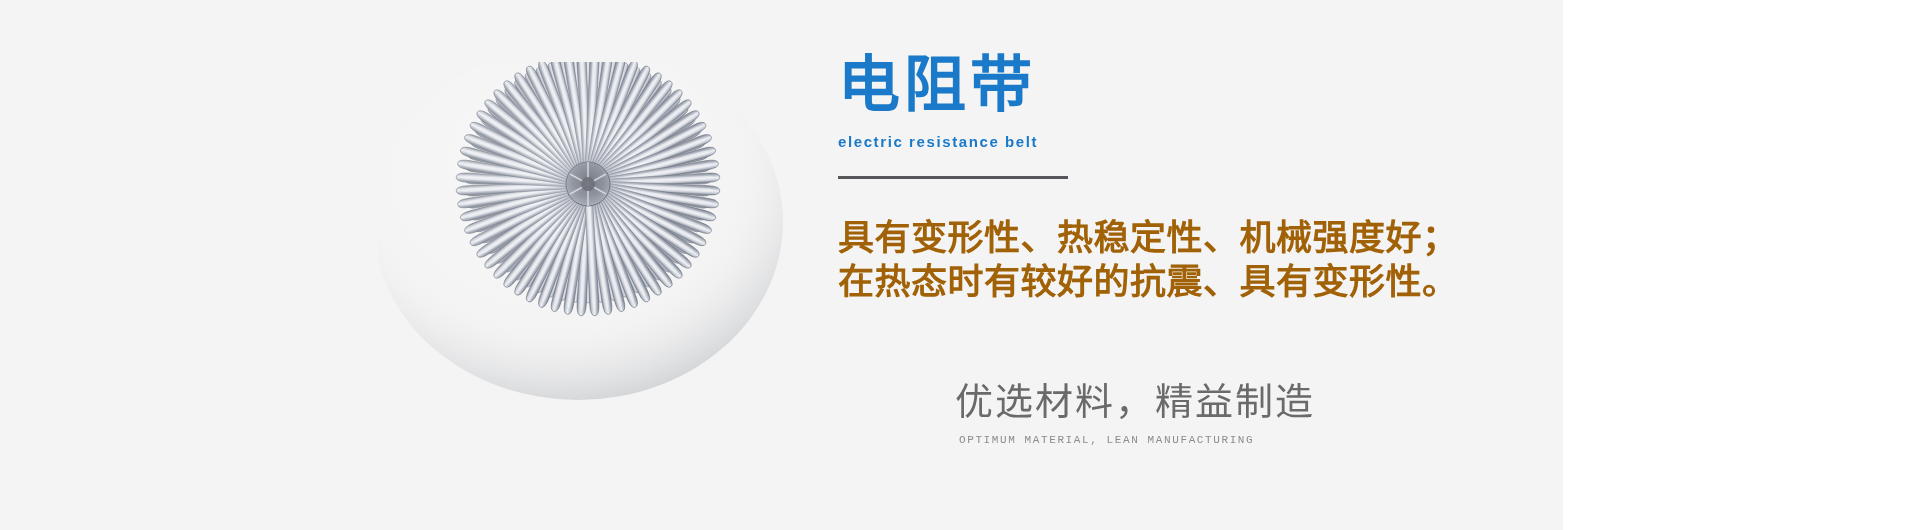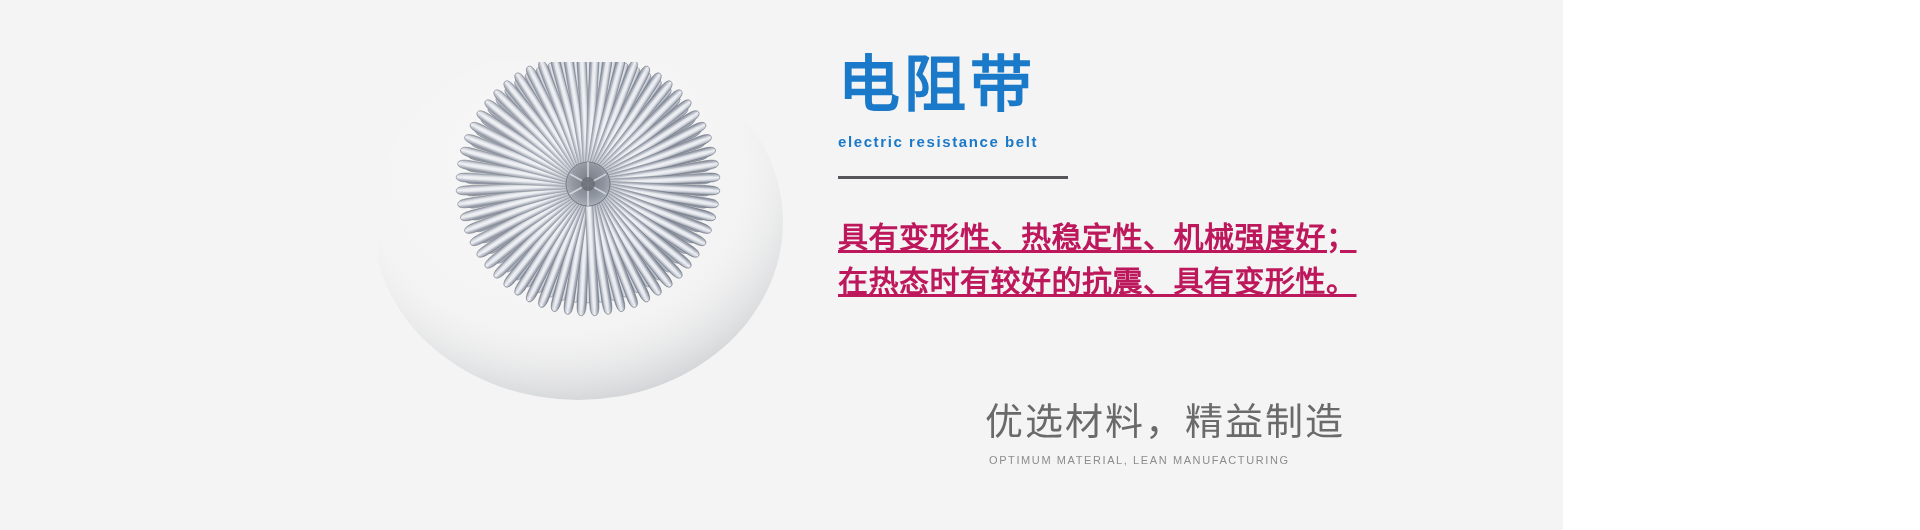--- a/index.html
+++ b/index.html
@@ -71,52 +71,50 @@
     width: 230px;
     height: 3px;
     background: #56565a;
     margin: 22px 0 0 0;
     border: 0;
   }
 
   .body-copy {
     margin: 37px 0 0 0;
     font-family: "Liberation Sans", "DejaVu Sans", sans-serif;
-    font-size: 30px;
+    font-size: 36px;
     line-height: 44px;
     font-weight: 700;
-    color: #be185d;
+    color: #a16207;
     letter-spacing: 0.5px;
-    text-decoration: underline;
   }
   .body-copy .copy-line {
     display: block;
     white-space: nowrap;
   }
 
   
   .slogan-block {
     position: absolute;
     left: 955px;
-    top: 398px;
+    top: 378px;
     width: 520px;
-    margin-left: 30px;
   }
   .slogan-cn {
     font-family: "Liberation Serif", "DejaVu Serif", serif;
     font-size: 38px;
     line-height: 48px;
     font-weight: 400;
     color: #6a6a6a;
     letter-spacing: 2px;
     margin: 0;
     white-space: nowrap;
   }
   .slogan-en {
-    font-family: Liberation Sans, sans-serif;
+    font-family: Liberation Mono, monospace;
     font-size: 11px;
     line-height: 16px;
     font-weight: 400;
     color: #8c8c8c;
     letter-spacing: 1.6px;
     margin: 6px 0 0 4px;
     white-space: nowrap;
   }
 </style>
 </head>

